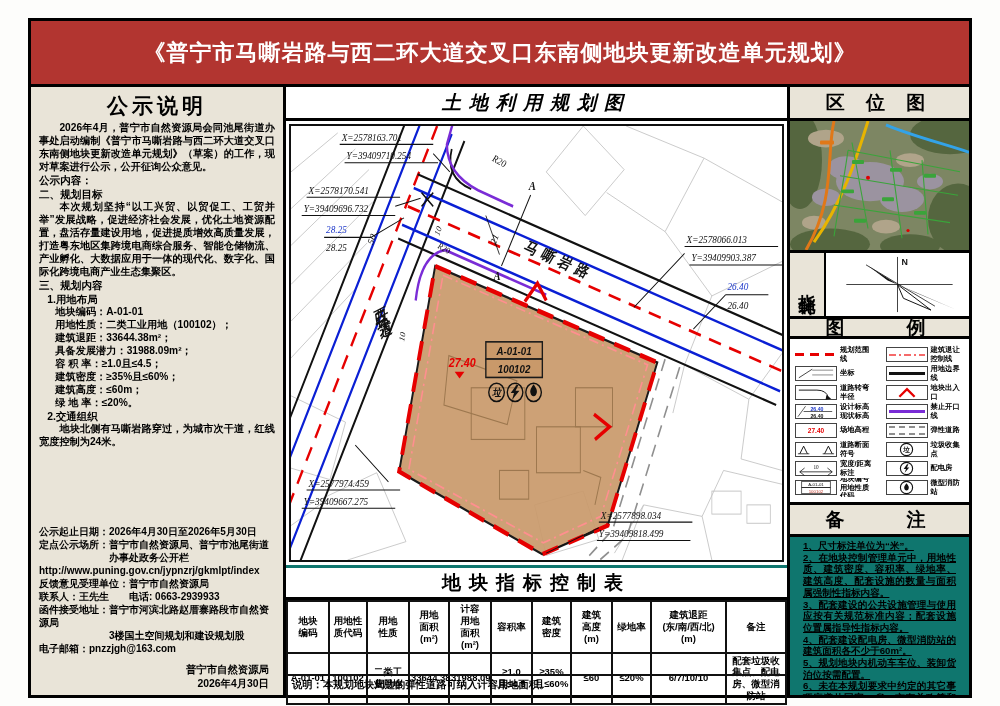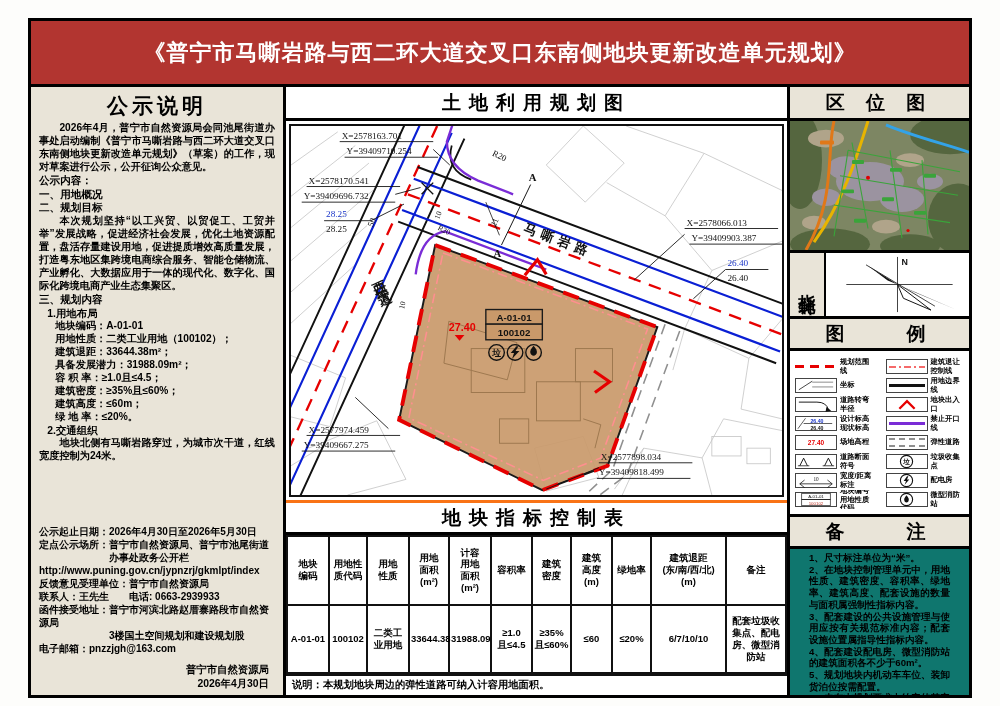--- a/index.html
+++ b/index.html
@@ -20,46 +20,46 @@
   .n-h { font-size:10.6px; line-height:1.3; }
   .n-h2 { font-size:10.4px; line-height:1.3; padding-left:0.8em; }
   .n-line { font-size:10.2px; line-height:1.27; padding-left:1.6em; white-space:pre-line; }
   .n-foot { margin-top:auto; }
   .n-fline { font-size:10px; line-height:1.3; white-space:pre-line; }
   .n-sig { text-align:right; font-size:10.4px; line-height:1.35; margin-top:8px; padding-right:6px; }
   
   .sec-title { height:34px; flex:none; display:flex; align-items:center; justify-content:center; font-size:19px; font-weight:900; letter-spacing:8px; border-bottom:3px solid #000; background:#fff; }
   .sec-title.beige { background:#e9e4d8; }
   
-  .map-sec { height:416px; flex:none; display:flex; flex-direction:column; border-bottom:3px solid #f97316; }
+  .map-sec { height:481px; flex:none; display:flex; flex-direction:column; border-bottom:3px solid #0f766e;font-style:italic; }
   .map-wrap { flex:1; position:relative; background:#fff; }
   .map-canvas { position:absolute; inset:3px; border:2px solid #111; overflow:hidden; }
   .map-canvas svg { position:absolute; inset:0; width:100%; height:100%; }
   
   .table-sec { flex:1; display:flex; flex-direction:column; min-height:0; }
   .table-sec .sec-title { height:32px; }
   .tbl-wrap { flex:1; min-height:0; }
   table { width:100%; height:100%; border-collapse:collapse; table-layout:fixed; }
   th,td { border:2px solid #111; font-size:9.5px; font-weight:700; text-align:center; vertical-align:middle; white-space:pre-line; padding:1px; line-height:1.25; }
   .tbl-note { flex:none; height:21px; border-top:2px solid #111; font-size:10.3px; font-weight:700; padding:2px 6px; }
   
   .sat-box { height:132px; flex:none; border-bottom:3px solid #000; position:relative; overflow:hidden; }
   .sat-box svg { position:absolute; inset:0; width:100%; height:100%; }
   .compass-row { height:66px; flex:none; display:flex; border-bottom:3px solid #000; }
   .compass-label { width:36px; flex:none; background:#e9e4d8; border-right:2px solid #000; display:flex; align-items:center; justify-content:center; font-size:17px; font-weight:900; writing-mode:vertical-rl; text-orientation:upright; letter-spacing:3px; }
   .compass-body { flex:1; position:relative; background:#fff; }
   .compass-body svg { position:absolute; inset:0; width:100%; height:100%; }
-  .legend-title { height:32px; }
+  .legend-title { height:20px; }
   .legend-body { height:166px; flex:none; border-bottom:3px solid #000; padding:6px 3px 2px 5px; display:grid; grid-template-columns:1fr 1fr; grid-auto-rows:19px; column-gap:10px; background:#fff; }
   .lg-item { display:flex; align-items:center; gap:3px; overflow:hidden; }
   .lg-swatch { width:42px; height:15px; flex:none; position:relative; display:flex; align-items:center; justify-content:center; }
   .lg-swatch.boxed { border:1px solid #444; background:#fff; }
   .lg-label { font-size:7.3px; font-weight:700; line-height:1.1; white-space:pre-line; }
   .remarks-title { height:32px; }
-  .remarks-body { flex:1; padding:3px 19px; font-size:9.6px; font-weight:700; line-height:1.22; text-align:justify; overflow:hidden; }
+  .remarks-body { flex:1; padding:3px 13px; font-size:9.6px; font-weight:700; line-height:1.22; text-align:justify; overflow:hidden;text-decoration:underline; }
   .ln-red-dash { width:100%; height:3px; background:repeating-linear-gradient(90deg,#e60000 0 9px,transparent 9px 15px); }
   .ln-black { width:90%; height:3px; background:#111; }
   .ln-purple { width:90%; height:3px; background:#7a2cd6; }
   .ln-pink-dashdot { width:90%; height:2px; background:repeating-linear-gradient(90deg,#f56a6a 0 7px,transparent 7px 10px,#f56a6a 10px 12px,transparent 12px 15px); }
   .ln-elastic { width:90%; height:9px; border-top:2px dashed #8f8f8f; border-bottom:2px dashed #8f8f8f; }
   .sw-sitelev { color:#e60000; font-size:6.5px; font-weight:700; }
 </style>
 </head>
 <body>
 
@@ -68,21 +68,20 @@
   <div class="hdr">
     <div class="hdr-l1">《普宁市马嘶岩路与西二环大道交叉口东南侧地块更新改造单元规划》</div>
   </div>
 
   <div class="body-row">
 
     <div class="left-col">
       <div class="n-title">公示说明</div>
       <div class="n-p">2026年4月，普宁市自然资源局会同池尾街道办事处启动编制《普宁市马嘶岩路与西二环大道交叉口东南侧地块更新改造单元规划》（草案）的工作，现对草案进行公示，公开征询公众意见。</div>
       <div class="n-h">公示内容：</div>
-      <div class="n-h">一、用地概况</div>
       <div class="n-h">二、规划目标</div>
       <div class="n-p">本次规划坚持“以工兴贸、以贸促工、工贸并举”发展战略，促进经济社会发展，优化土地资源配置，盘活存量建设用地，促进提质增效高质量发展，打造粤东地区集跨境电商综合服务、智能仓储物流、产业孵化、大数据应用于一体的现代化、数字化、国际化跨境电商产业生态集聚区。</div>
       <div class="n-h">三、规划内容</div>
       <div class="n-h2">1.用地布局</div>
       <div class="n-line">地块编码：A-01-01</div>
       <div class="n-line">用地性质：二类工业用地（100102）；</div>
       <div class="n-line">建筑退距：33644.38m²；</div>
       <div class="n-line">具备发展潜力：31988.09m²；</div>
       <div class="n-line">容 积 率：≥1.0且≤4.5；</div>
       <div class="n-line">建筑密度：≥35%且≤60%；</div>

